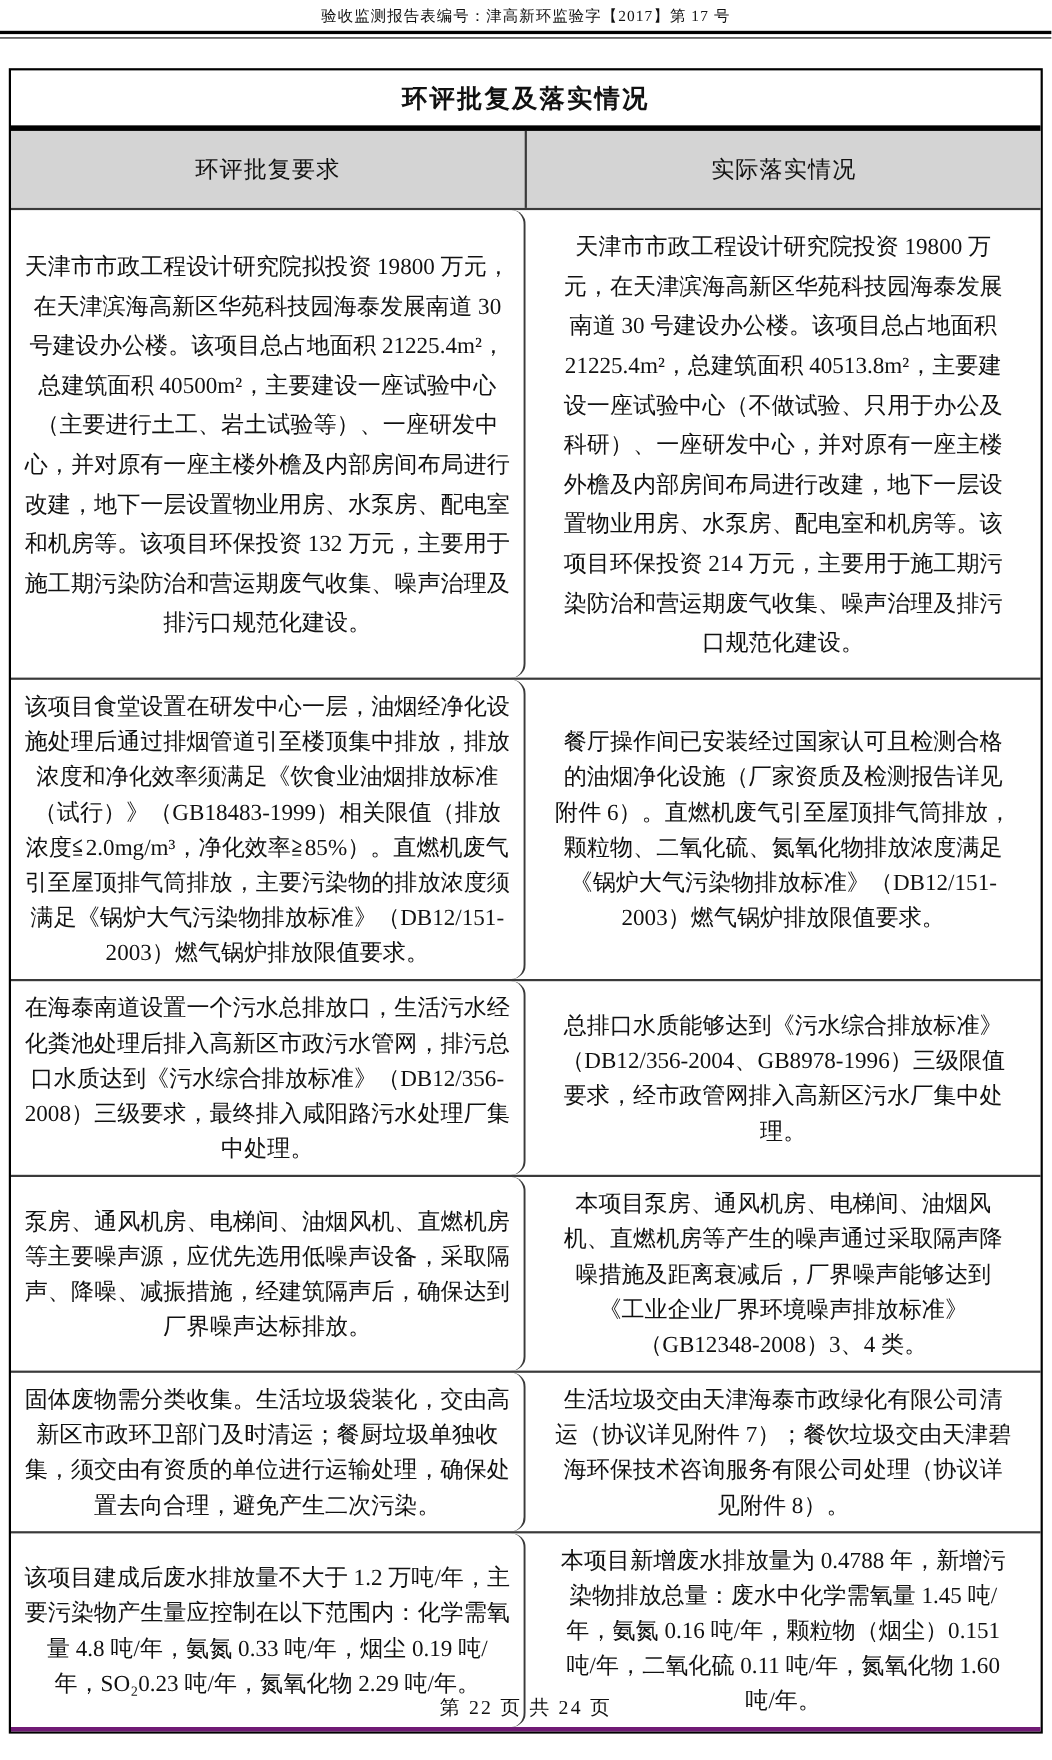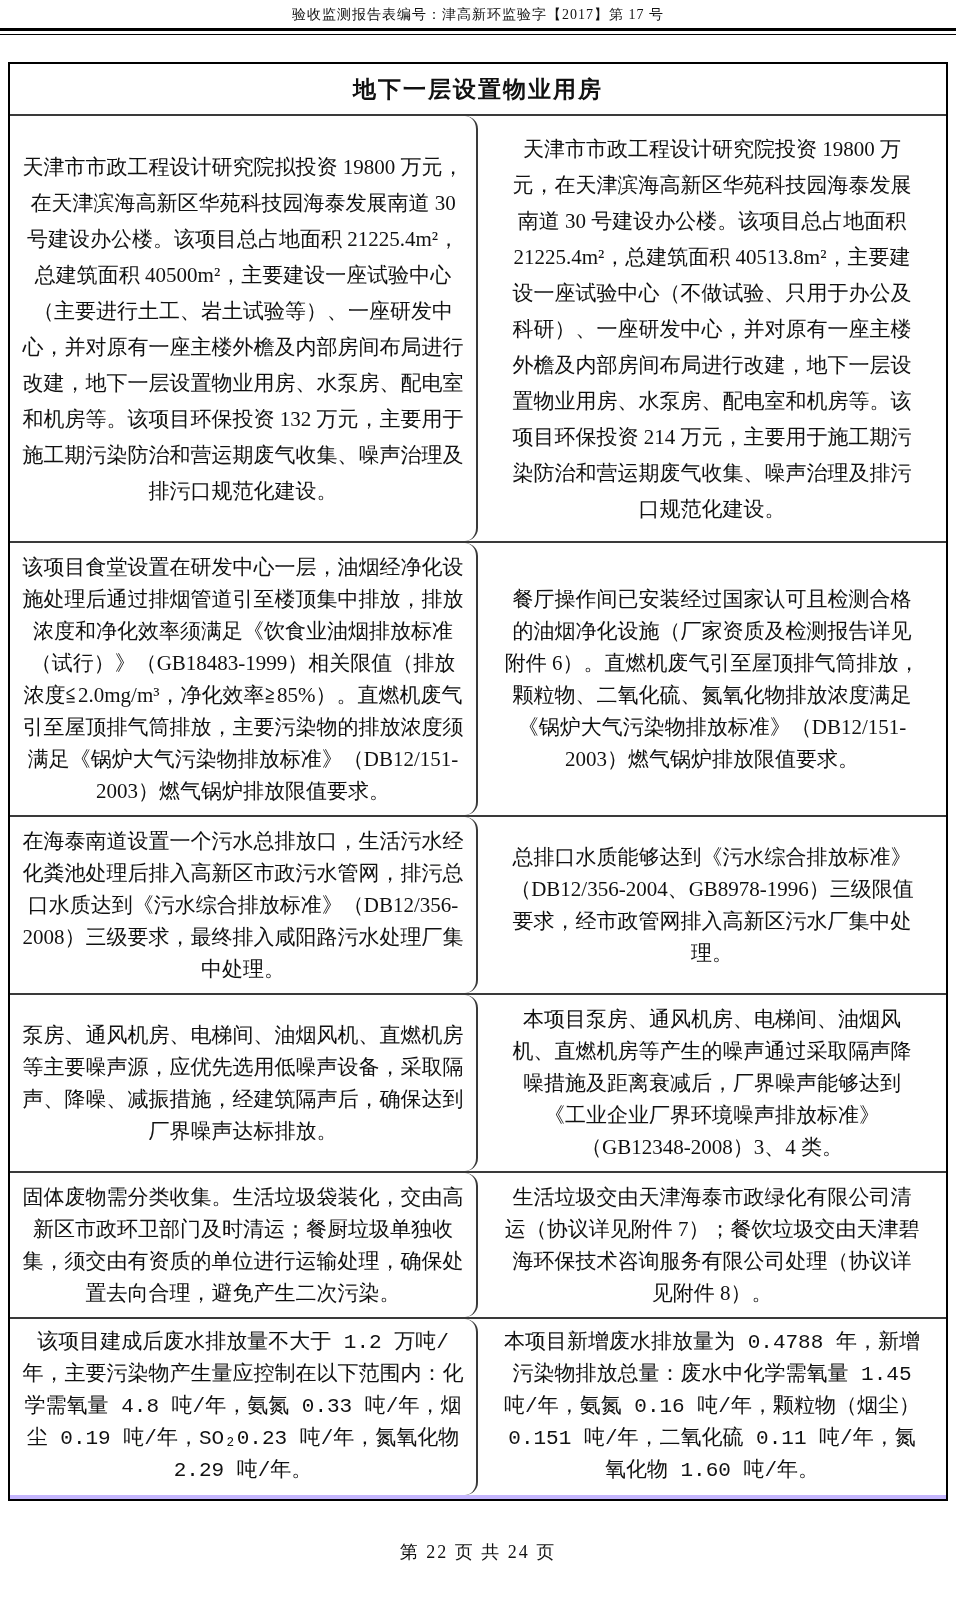--- a/index.html
+++ b/index.html
@@ -71,41 +71,45 @@
     text-align:center;
   }
   .cell.req{border-right:2px solid var(--rule);padding:8px 12px;border-radius:13px;}
   .cell.impl{padding:8px 26px;}
   .row-1{min-height:425px;}
   .row-1 .cell{line-height:36px;}
   .row-2{min-height:261px;}
   .row-3{min-height:162px;}
   .row-4{min-height:168px;}
   .row-5{min-height:134px;}
-  .row-6{min-height:173px;border-bottom:4px solid #c4b5fd;font-family:Liberation Mono, monospace;}
+  .row-6{min-height:173px;border-bottom:4px solid #701a75;}
   
   .doc-foot{
     position:absolute;
     left:0;right:0;top:1540px;
     text-align:center;
     font-size:18px;
     letter-spacing:2px;
   }
 </style>
 </head>
 <body>
 
 <div class="doc-head">验收监测报告表编号：津高新环监验字【2017】第 17 号</div>
 <div class="doc-head-rule-thick"></div>
 <div class="doc-head-rule-thin"></div>
 
 <div class="report-table">
 
-  <div class="title-row">地下一层设置物业用房</div>
+  <div class="title-row">环评批复及落实情况</div>
 
+  <div class="head-row">
+    <div class="head-cell first">环评批复要求</div>
+    <div class="head-cell">实际落实情况</div>
+  </div>
 
   <div class="body-row row-1">
     <div class="cell req">天津市市政工程设计研究院拟投资 19800 万元，在天津滨海高新区华苑科技园海泰发展南道 30 号建设办公楼。该项目总占地面积 21225.4m²，总建筑面积 40500m²，主要建设一座试验中心（主要进行土工、岩土试验等）、一座研发中心，并对原有一座主楼外檐及内部房间布局进行改建，地下一层设置物业用房、水泵房、配电室和机房等。该项目环保投资 132 万元，主要用于施工期污染防治和营运期废气收集、噪声治理及排污口规范化建设。</div>
     <div class="cell impl">天津市市政工程设计研究院投资 19800 万元，在天津滨海高新区华苑科技园海泰发展南道 30 号建设办公楼。该项目总占地面积 21225.4m²，总建筑面积 40513.8m²，主要建设一座试验中心（不做试验、只用于办公及科研）、一座研发中心，并对原有一座主楼外檐及内部房间布局进行改建，地下一层设置物业用房、水泵房、配电室和机房等。该项目环保投资 214 万元，主要用于施工期污染防治和营运期废气收集、噪声治理及排污口规范化建设。</div>
   </div>
 
   <div class="body-row row-2">
     <div class="cell req">该项目食堂设置在研发中心一层，油烟经净化设施处理后通过排烟管道引至楼顶集中排放，排放浓度和净化效率须满足《饮食业油烟排放标准（试行）》（GB18483-1999）相关限值（排放浓度≦2.0mg/m³，净化效率≧85%）。直燃机废气引至屋顶排气筒排放，主要污染物的排放浓度须满足《锅炉大气污染物排放标准》（DB12/151-2003）燃气锅炉排放限值要求。</div>
     <div class="cell impl">餐厅操作间已安装经过国家认可且检测合格的油烟净化设施（厂家资质及检测报告详见附件 6）。直燃机废气引至屋顶排气筒排放，颗粒物、二氧化硫、氮氧化物排放浓度满足《锅炉大气污染物排放标准》（DB12/151-2003）燃气锅炉排放限值要求。</div>
   </div>

